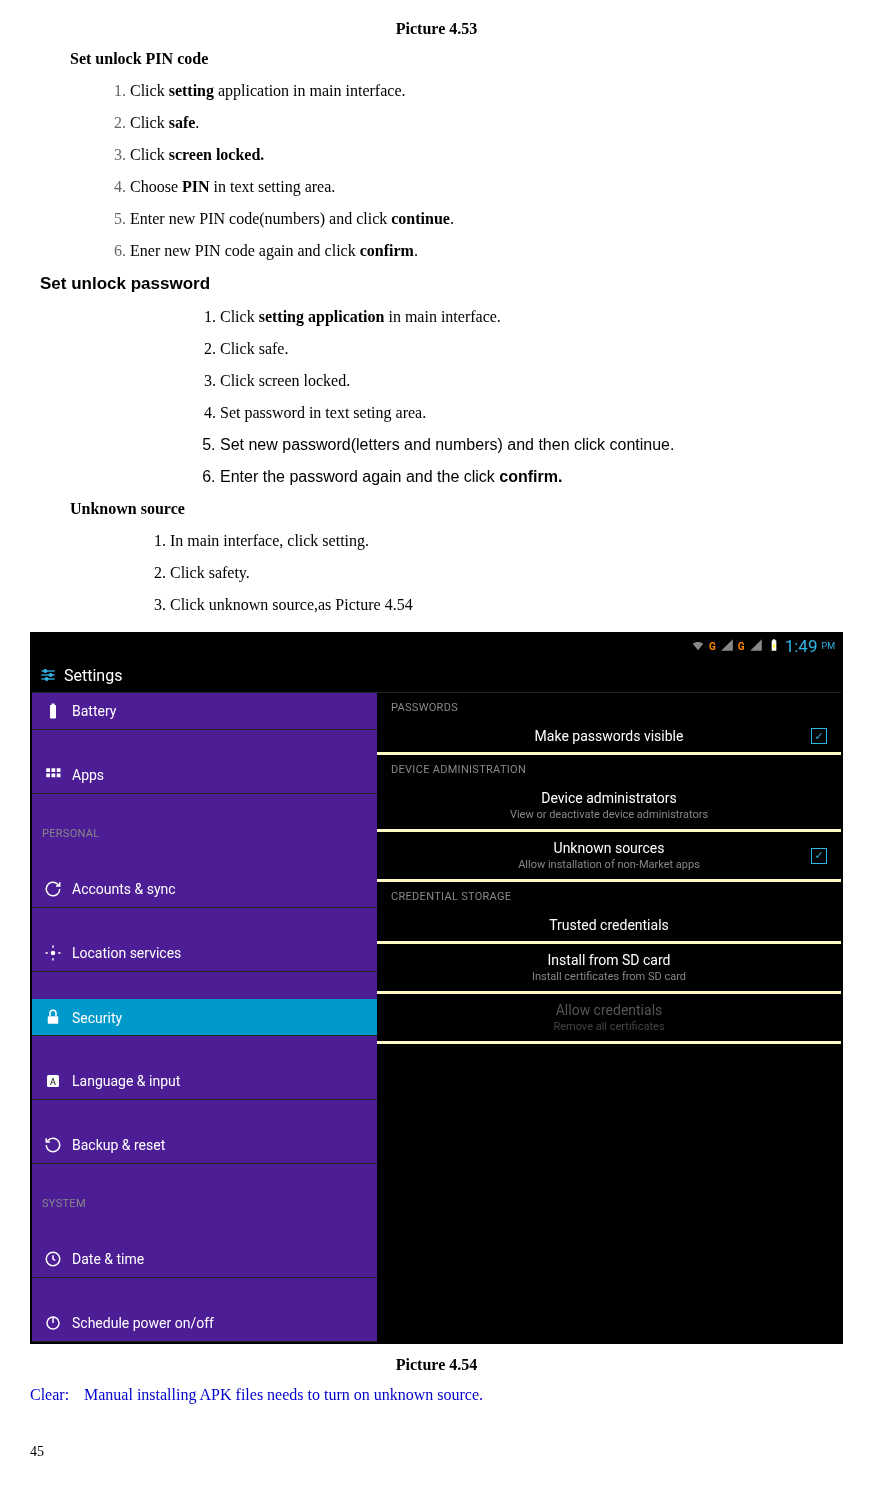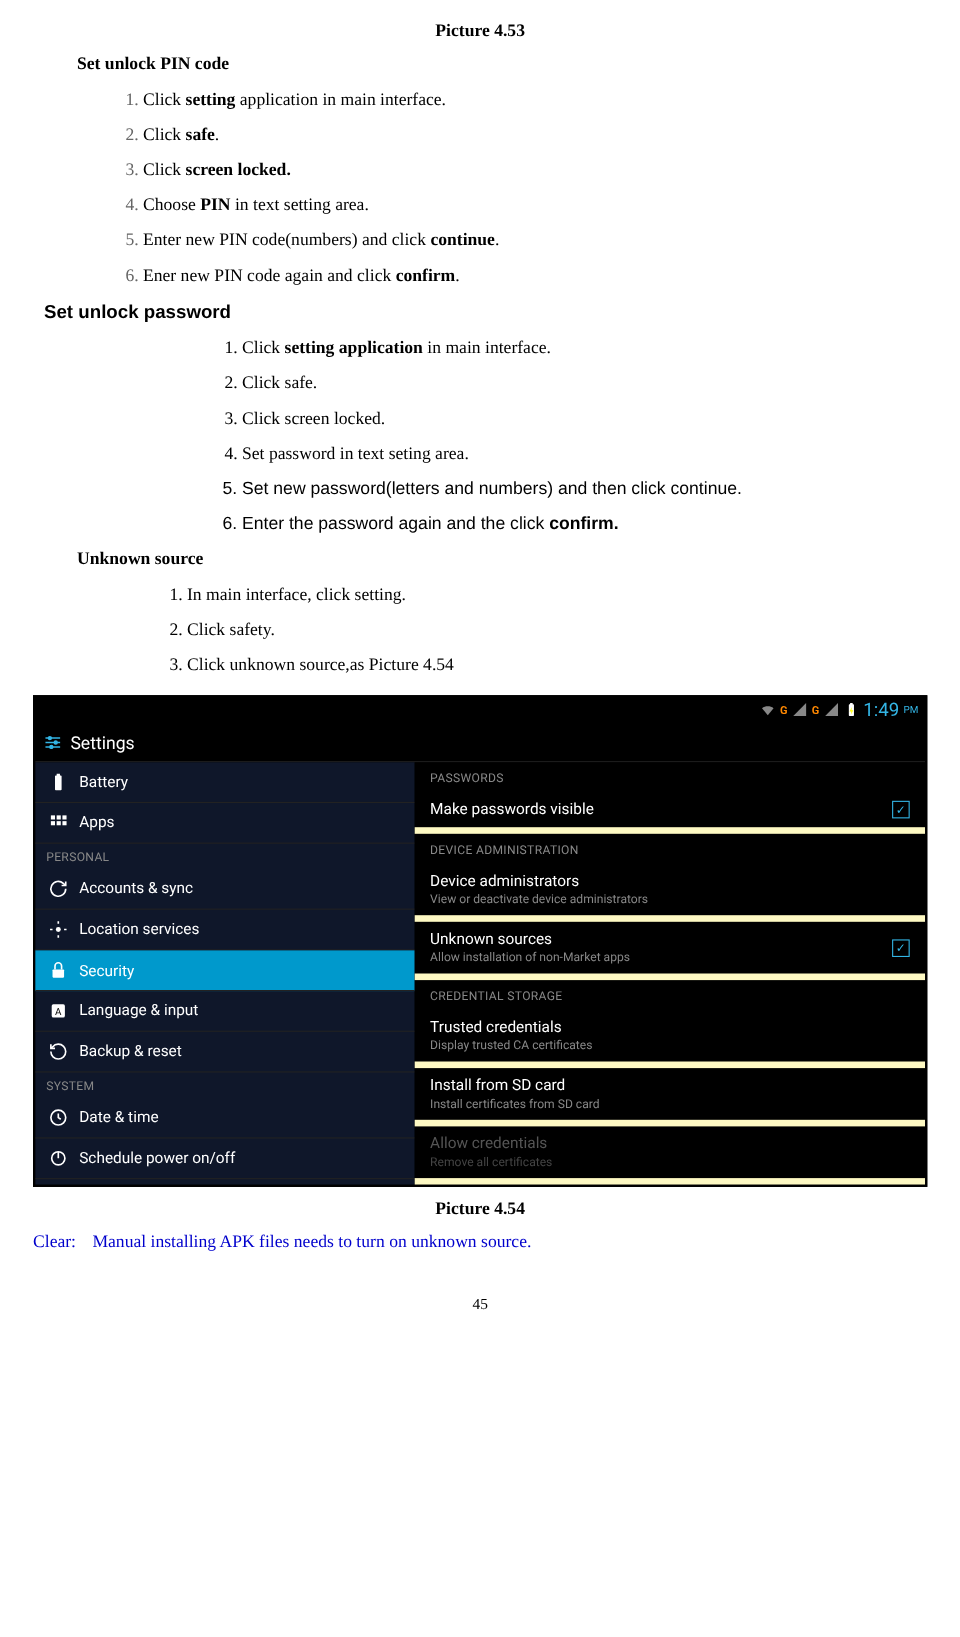--- a/index.html
+++ b/index.html
@@ -48,39 +48,40 @@
       height: 34px;
       display: flex;
       align-items: center;
       gap: 8px;
       padding: 0 8px;
       border-bottom: 1px solid #222;
     }
     .appbar .slider-icon { width: 16px; height: 16px; display: inline-block; }
     .appbar .title { font-size: 16px; color: #fff; }
     .panes { display: flex; min-height: 380px; }
-    .left { width: 345px; background: #0f172a; display: flex; flex-direction: column; }
+    .left { width: 345px; background: #4c1d95; display: flex; flex-direction: column; gap: 27px; }
     .right { flex: 1; background: #000; display: flex; flex-direction: column; }
     .section-label { color: #888; font-size: 11px; padding: 6px 10px 4px 10px; letter-spacing: 0.3px; }
     .side-item {
       display: flex;
       align-items: center;
       gap: 10px;
       padding: 9px 12px;
       border-bottom: 1px solid #222;
       font-size: 14px;
       color: #fff;
     }
     .side-item.selected { background: #0099cc; align-items: flex-end; }
     .side-item .ico { width: 18px; height: 18px; display: flex; align-items: center; justify-content: center; }
     .right .rheader { color: #888; font-size: 11px; padding: 8px 14px 6px 14px; letter-spacing: 0.3px; border-bottom: 0; }
     .ritem {
       padding: 8px 14px;
-      border-bottom: 6px solid #fef9c3;
+      border-bottom: 3px solid #fef9c3;
       position: relative;
+      text-align: center;
     }
     .ritem .title { font-size: 14px; color: #fff; }
     .ritem .sub { font-size: 11px; color: #888; margin-top: 2px; }
     .ritem.disabled .title { color: #555; }
     .ritem.disabled .sub { color: #444; }
     .chk {
       position: absolute;
       right: 14px;
       top: 50%;
       transform: translateY(-50%);
@@ -89,21 +90,21 @@
       border: 1px solid #33b5e5;
       display: flex;
       align-items: center;
       justify-content: center;
       font-size: 11px;
       color: #33b5e5;
     }
     .caption-mid { font-weight: bold; text-align: center; margin: 12px 0; }
     .note { color: #0000cc; margin: 8px 0 40px 0; }
     .note .lbl { display: inline-block; width: 50px; }
-    .pagenum { text-align: center; font-size: 14px; margin-top: 30px; }
+    .pagenum { font-size: 14px; margin-top: 30px; }
   </style>
 </head>
 <body>
 
 <div class="caption-top">Picture 4.53</div>
 
 <div class="heading">Set unlock PIN code</div>
 <ol class="numbered">
   <li>Click <b>setting</b> application in main interface.</li>
   <li>Click <b>safe</b>.</li>
@@ -266,21 +267,20 @@
         <div class="sub">View or deactivate device administrators</div>
       </div>
       <div class="ritem">
         <div class="title">Unknown sources</div>
         <div class="sub">Allow installation of non-Market apps</div>
         <div class="chk">✓</div>
       </div>
       <div class="rheader">CREDENTIAL STORAGE</div>
       <div class="ritem">
         <div class="title">Trusted credentials</div>
-        <div class="sub">Display trusted CA certificates</div>
       </div>
       <div class="ritem">
         <div class="title">Install from SD card</div>
         <div class="sub">Install certificates from SD card</div>
       </div>
       <div class="ritem disabled">
         <div class="title">Allow credentials</div>
         <div class="sub">Remove all certificates</div>
       </div>
     </div>

